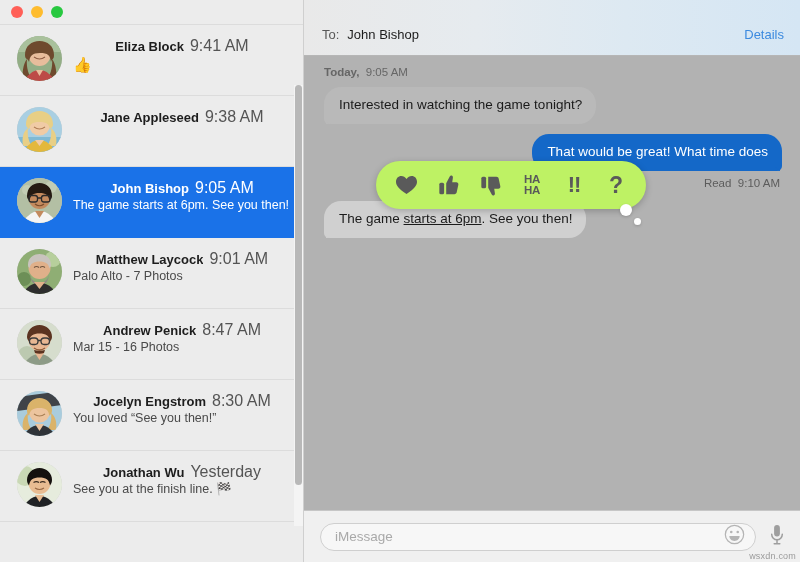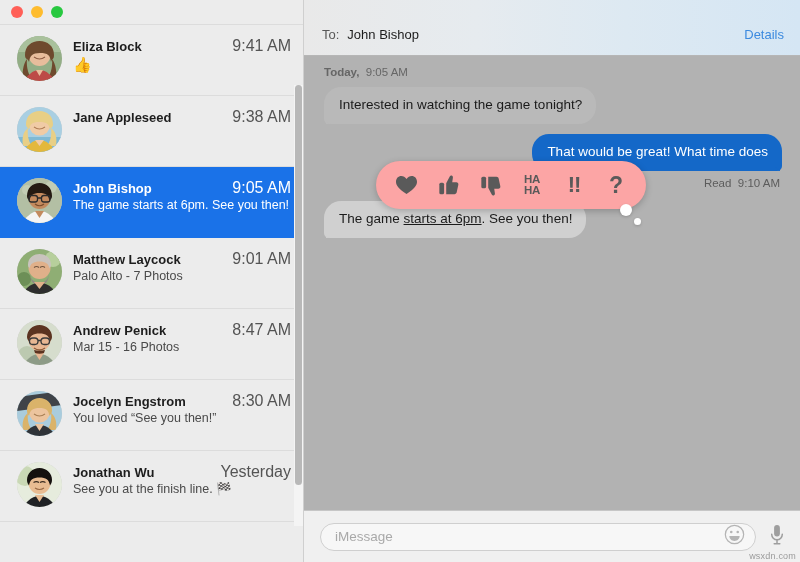--- a/index.html
+++ b/index.html
@@ -108,21 +108,21 @@
     overflow: hidden;
     position: relative;
     background: #c9c9c9;
   }
   .avatar svg { display: block; width: 45px; height: 45px; }
 
   .conv-body { flex: 1; min-width: 0; padding-top: 1px; }
   .conv-top {
     display: flex;
     align-items: baseline;
-    justify-content: space-between;
+    justify-content: center;
     gap: 6px;
   }
   .conv-name {
     font-size: 13px;
     font-weight: bold;
     color: #1d1d1d;
     white-space: nowrap;
     overflow: hidden;
     text-overflow: ellipsis;
   }
@@ -271,21 +271,21 @@
     margin: -4px 2px 12px 0;
   }
   .receipt b { font-weight: normal; }
 
   
   #tapback {
     position: absolute;
     left: 72px;
     top: 105px;
     height: 48px;
-    background: #fca5a5;
+    background: #bef264;
     border-radius: 24px;
     display: flex;
     align-items: center;
     gap: 8px;
     padding: 0 13px;
     box-shadow: 0 2px 7px rgba(0,0,0,.22);
     z-index: 30;
   }
   .tb-btn {
     width: 34px; height: 34px;

